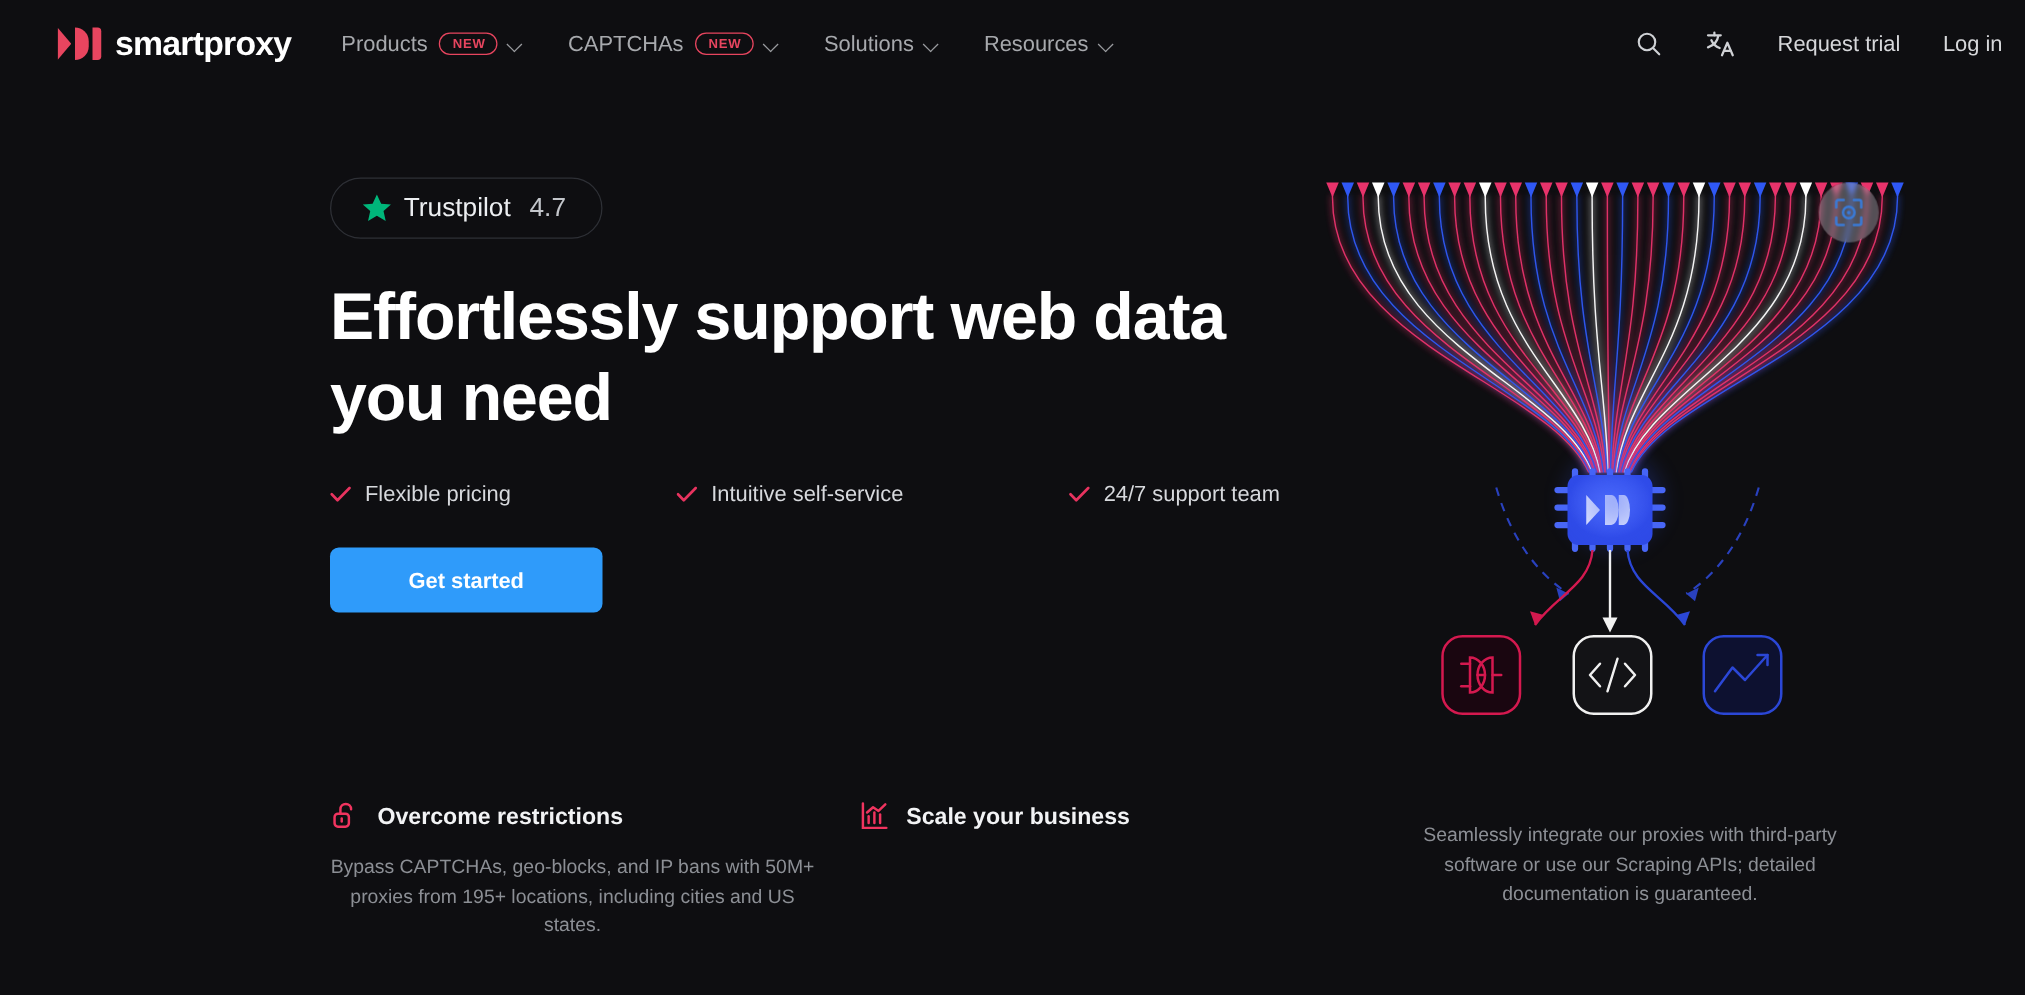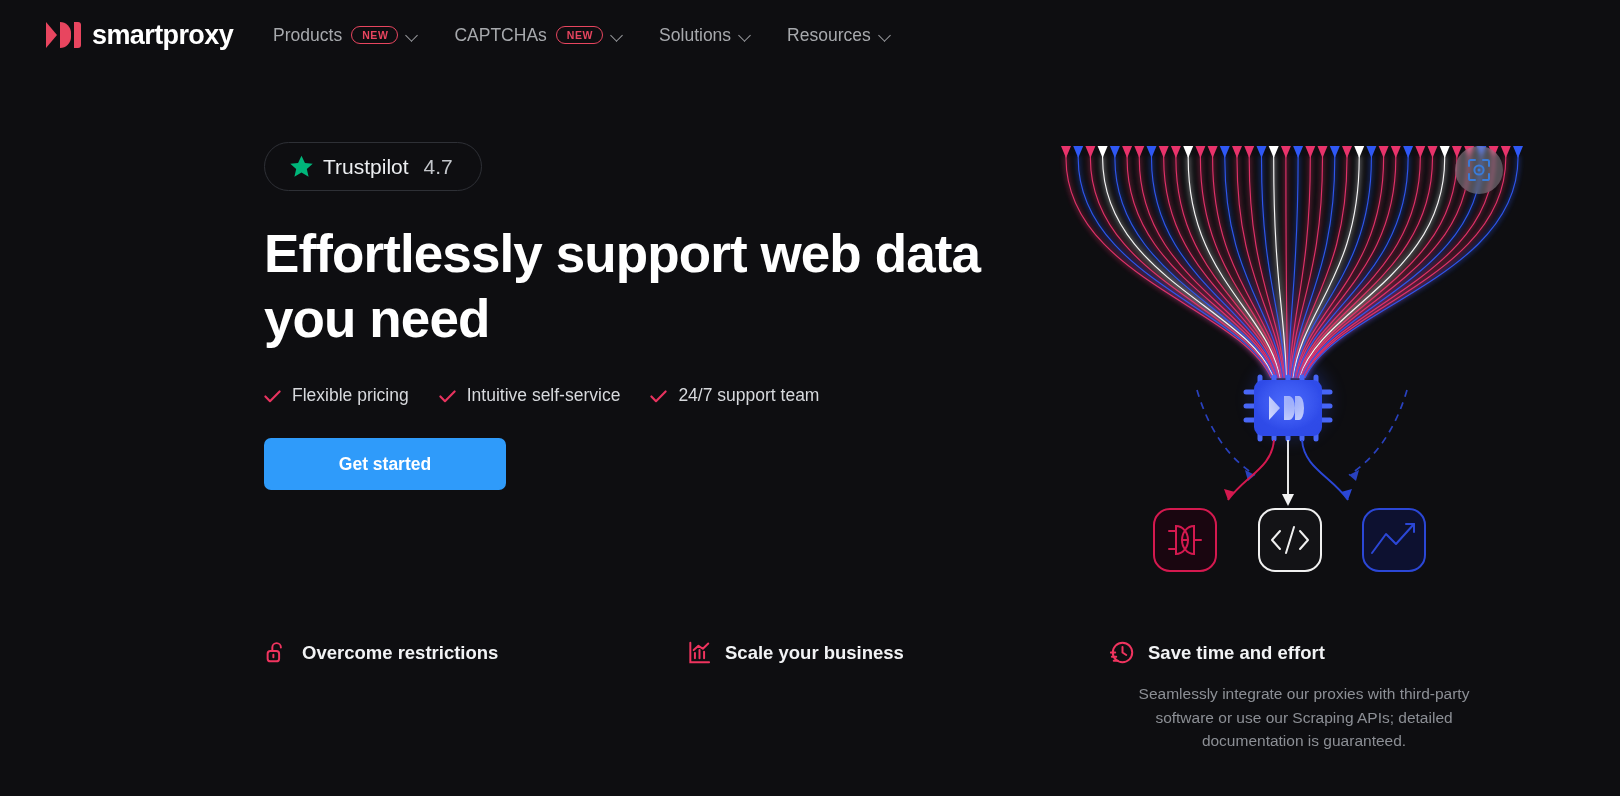--- a/index.html
+++ b/index.html
@@ -71,29 +71,29 @@
   .headline {
     margin-top: 31px;
     color: #ffffff; font-size: 53px; font-weight: 700;
     line-height: 1.22; letter-spacing: -0.9px;
     max-width: 740px;
   }
   .subhead {
     margin-top: 29px;
     color: #a8abb1; font-size: 20.5px; font-weight: 400;
   }
-  .checks { margin-top: 34px; display: flex; align-items: center; gap: 30px; }
+  .checks { margin-top: 34px; display: flex; align-items: center; gap: 30px; justify-content: space-between; }
   .check-item { display: flex; align-items: center; gap: 11px; }
   .check-mark { width: 17px; height: 13px; flex: none; }
   .check-label { color: #d7d9dd; font-size: 17.5px; }
 
   .cta {
     margin-top: 32px;
     display: inline-flex; align-items: center; justify-content: center;
-    width: 242px; height: 52px;
+    width: 218px; height: 52px;
     background: #2f9bfa; color: #fff;
     font-size: 17.5px; font-weight: 700;
     border: none; border-radius: 7px; cursor: pointer;
     font-family: "Liberation Sans", sans-serif;
   }
 
   
   .features {
     position: absolute; left: 264px; top: 640px;
     width: 1292px; display: flex; gap: 0; text-align: center;
@@ -152,20 +152,40 @@
     <div class="nav-item">
       <span>Solutions</span>
       <span class="chev"></span>
     </div>
     <div class="nav-item">
       <span>Resources</span>
       <span class="chev"></span>
     </div>
   </div>
 
+  <div class="nav-right">
+    <span class="icon-btn">
+      <svg width="22" height="22" viewBox="0 0 22 22" fill="none">
+        <circle cx="9.6" cy="9.6" r="6.6" stroke="#cfd1d5" stroke-width="1.7"></circle>
+        <line x1="14.4" y1="14.4" x2="19.4" y2="19.4" stroke="#cfd1d5" stroke-width="1.7" stroke-linecap="round"></line>
+      </svg>
+    </span>
+    <span class="icon-btn">
+      <svg width="24" height="22" viewBox="0 0 24 22" fill="none">
+        <path d="M2.4 4.2h10.2" stroke="#cfd1d5" stroke-width="1.8" stroke-linecap="round"></path>
+        <path d="M7.5 2.1v2.1" stroke="#cfd1d5" stroke-width="1.8" stroke-linecap="round"></path>
+        <path d="M10.6 4.8c-.6 4.3-3.6 7.5-8.2 9.1" stroke="#cfd1d5" stroke-width="1.8" stroke-linecap="round"></path>
+        <path d="M5.1 8.2c1.3 3 3.7 5.1 6.6 6.2" stroke="#cfd1d5" stroke-width="1.8" stroke-linecap="round"></path>
+        <path d="M13.6 20.2l4.3-10 4.3 10" stroke="#cfd1d5" stroke-width="1.8" stroke-linecap="round" stroke-linejoin="round"></path>
+        <path d="M15.2 16.6h5.4" stroke="#cfd1d5" stroke-width="1.8" stroke-linecap="round"></path>
+      </svg>
+    </span>
+    <span class="nav-action">Request trial</span>
+    <span class="nav-action">Log in</span>
+  </div>
 </div>
 
 <div class="hero-left">
 
   <div class="trustpilot">
     <span class="tp-star">
       <svg width="25" height="25" viewBox="0 0 24 24">
         <polygon points="12,1.6 15.3,8.6 22.8,9.3 17.1,14.3 18.8,21.8 12,17.8 5.2,21.8 6.9,14.3 1.2,9.3 8.7,8.6" fill="#00b67a"></polygon>
       </svg>
     </span>
@@ -436,46 +456,34 @@
     <div class="feat-head">
       <span class="feat-icon">
         <svg width="25" height="25" viewBox="0 0 24 24" fill="none">
           <rect x="3.5" y="10.5" width="11" height="10" rx="2.6" stroke="#f0345f" stroke-width="1.9"></rect>
           <path d="M8 10.5V7.1A4.1 4.1 0 0 1 16.2 7.1" stroke="#f0345f" stroke-width="1.9" stroke-linecap="round"></path>
           <line x1="9" y1="14.2" x2="9" y2="16.6" stroke="#f0345f" stroke-width="1.9" stroke-linecap="round"></line>
         </svg>
       </span>
       <span class="feat-title">Overcome restrictions</span>
     </div>
+    <div class="feat-body">Bypass CAPTCHAs, geo-blocks, and IP bans with 50M+ proxies from 195+ locations, including cities and US states.</div>
   </div>
 
   <div class="feature">
     <div class="feat-head">
       <span class="feat-icon">
         <svg width="25" height="25" viewBox="0 0 24 24" fill="none">
           <path d="M3.2 2.6v18.8h18" stroke="#f0345f" stroke-width="1.9" stroke-linecap="round"></path>
           <line x1="7.6" y1="17.6" x2="7.6" y2="12.4" stroke="#f0345f" stroke-width="1.9" stroke-linecap="round"></line>
           <line x1="12" y1="17.6" x2="12" y2="9.6" stroke="#f0345f" stroke-width="1.9" stroke-linecap="round"></line>
           <line x1="16.4" y1="17.6" x2="16.4" y2="11.2" stroke="#f0345f" stroke-width="1.9" stroke-linecap="round"></line>
           <polyline points="6.4,9.6 11,5.6 15.2,8.4 20.4,3.4" stroke="#f0345f" stroke-width="1.9" stroke-linecap="round" stroke-linejoin="round" fill="none"></polyline>
         </svg>
       </span>
       <span class="feat-title">Scale your business</span>
     </div>
   </div>
 
   <div class="feature">
-    <div class="feat-head">
-      <span class="feat-icon">
-        <svg width="25" height="25" viewBox="0 0 24 24" fill="none">
-          <path d="M5.4 18.6A9 9 0 1 1 18.6 5.4" stroke="#f0345f" stroke-width="1.9" stroke-linecap="round"></path>
-          <path d="M18.6 5.4A9 9 0 0 1 5.4 18.6" stroke="#f0345f" stroke-width="1.9" stroke-linecap="round"></path>
-          <path d="M12 6.6V12l3.6 2.4" stroke="#f0345f" stroke-width="1.9" stroke-linecap="round" stroke-linejoin="round"></path>
-          <line x1="0.8" y1="12" x2="5" y2="12" stroke="#f0345f" stroke-width="1.9" stroke-linecap="round"></line>
-          <line x1="1.8" y1="16" x2="6" y2="16" stroke="#f0345f" stroke-width="1.9" stroke-linecap="round"></line>
-          <line x1="3.6" y1="20" x2="7.6" y2="20" stroke="#f0345f" stroke-width="1.9" stroke-linecap="round"></line>
-        </svg>
-      </span>
-      <span class="feat-title">Save time and effort</span>
-    </div>
     <div class="feat-body">Seamlessly integrate our proxies with third-party software or use our Scraping APIs; detailed documentation is guaranteed.</div>
   </div>
 </div>
 
 </body></html>

